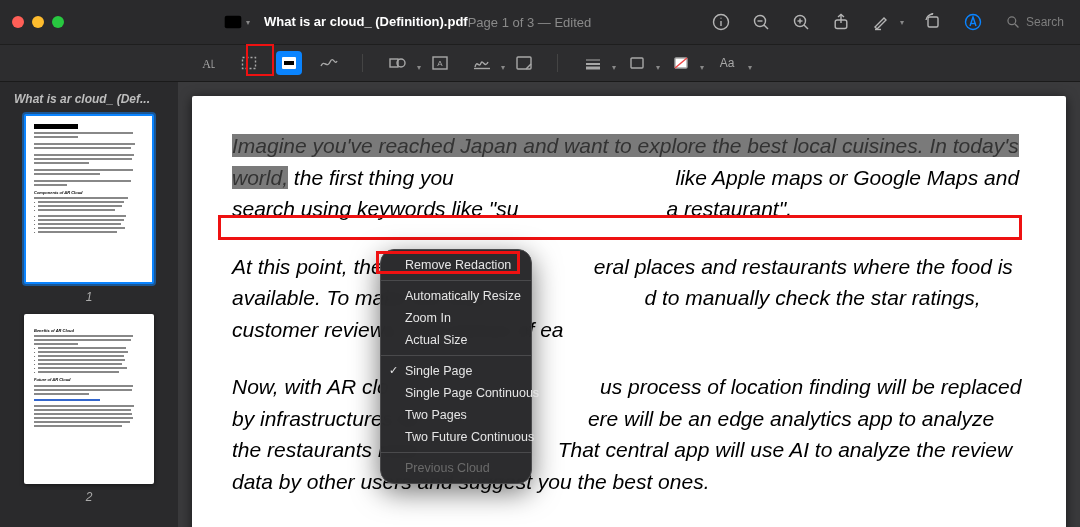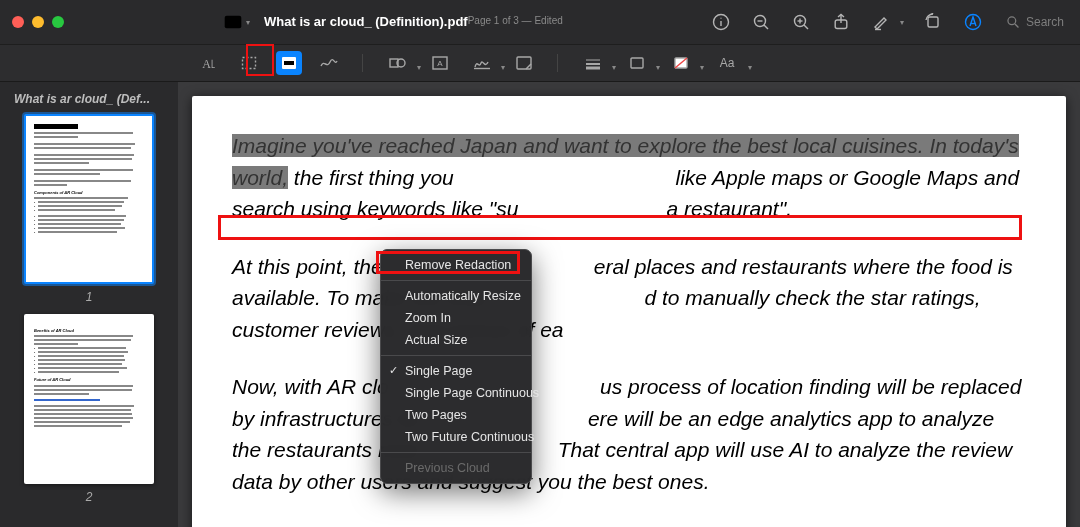--- a/index.html
+++ b/index.html
@@ -9,21 +9,21 @@
     font-size: 13px; color: #e6e6e6; overflow: hidden; position: relative;
   }
   .titlebar { height: 44px; display: flex; align-items: center; padding: 0 12px; }
   .traffic { display: flex; gap: 8px; }
   .tl { width: 12px; height: 12px; border-radius: 50%; }
   .tl.red { background:#ff5f57; } .tl.yellow{ background:#febc2e; } .tl.green{ background:#28c840; }
   .titlebar-left-gap { width: 150px; }
   .titlebar-sidebar-icon { color:#999; padding:2px 10px; display:flex; align-items:center; gap:2px; }
   .dropdown-caret { font-size: 8px; margin-left: 2px; color:#888; }
   .doc-title { color:#fff; font-weight:600; font-size:13px; }
-  .doc-sub { color:#8a8a8a; font-size:10px; margin-top:1px; }
+  .doc-sub { color:#8a8a8a; font-size:13px; margin-top:1px; }
   .title-block { display:flex; flex-direction:row; line-height:1.2; margin-left: 4px;}
   .titlebar-spacer { flex: 1; }
   .titlebar-right { display:flex; align-items:center; gap: 18px; color:#aaa; }
   .tb-icon { display:flex; align-items:center; justify-content:center; width:22px; height:22px; }
   .tb-icon svg { stroke:#b5b5b5; fill:none; stroke-width:1.4; }
   .tb-icon.blue svg { stroke:#0a84ff; }
   .search-bubble { display:flex; align-items:center; gap:6px; color:#7d7d7d; font-size:12px; padding: 2px 4px;}
   .edit-tb { height: 38px; display:flex; align-items:center; padding:0 12px 0 196px; gap: 14px; background:#2d2d2f; border-top:1px solid #1e1e1e; border-bottom:1px solid #1a1a1a;}
   .tool { color:#a8a8a8; display:flex; align-items:center; justify-content:center; width:26px; height:24px; border-radius:4px; position:relative; }
   .tool svg { stroke:#a8a8a8; fill:none; stroke-width:1.4; }
@@ -47,21 +47,21 @@
   .page-num { color:#aaa; font-size:12px; margin-top:6px; }
 
   .page-area { flex:1; background:#3a3a3c; position:relative; overflow:hidden; }
   .paper { position:absolute; left:14px; right:14px; top:14px; bottom:-120px; background:#fff; border-radius:2px; box-shadow:0 2px 12px rgba(0,0,0,.6); padding:34px 40px 30px; }
   .doc-text { color:#000; font-family: Arial, sans-serif; font-size:21px; line-height:1.5; }
   .doc-text p { margin-bottom: 26px; }
   .redacted-sel { background:#7a7a7a; color:#333; }
   .hilite-line1 { position:absolute; border:3px solid #e11; left:218px; top:215px; width:804px; height:25px; z-index:40; pointer-events:none; }
   .hilite-menu { position:absolute; border:3px solid #e11; left:376px; top:251px; width:144px; height:23px; z-index:60; pointer-events:none; }
 
-  .ctx-menu { position:absolute; left:380px; top:249px; width:152px; background:rgba(40,40,42,.98); border-radius:7px; padding:4px 0; box-shadow:0 8px 28px rgba(0,0,0,.55); z-index:55; backdrop-filter: blur(6px); border:1px solid #4a4a4c; }
+  .ctx-menu { position:absolute; left:380px; top:249px; width:152px; background:rgba(40,40,42,.98); border-radius:14px; padding:4px 0; box-shadow:0 8px 28px rgba(0,0,0,.55); z-index:55; backdrop-filter: blur(6px); border:1px solid #4a4a4c; }
   .ctx-item { padding:4px 12px 4px 24px; color:#e6e6e6; font-size:12.5px; position:relative; white-space:nowrap; }
   .ctx-item.disabled { color:#6b6b6b; }
   .ctx-sep { height:1px; background:#4a4a4c; margin:4px 0; }
   .ctx-check::before { content:"✓"; position:absolute; left:8px; font-size:11px; }
 </style>
 </head>
 <body>
 
 <div class="titlebar">
   <div class="traffic">

